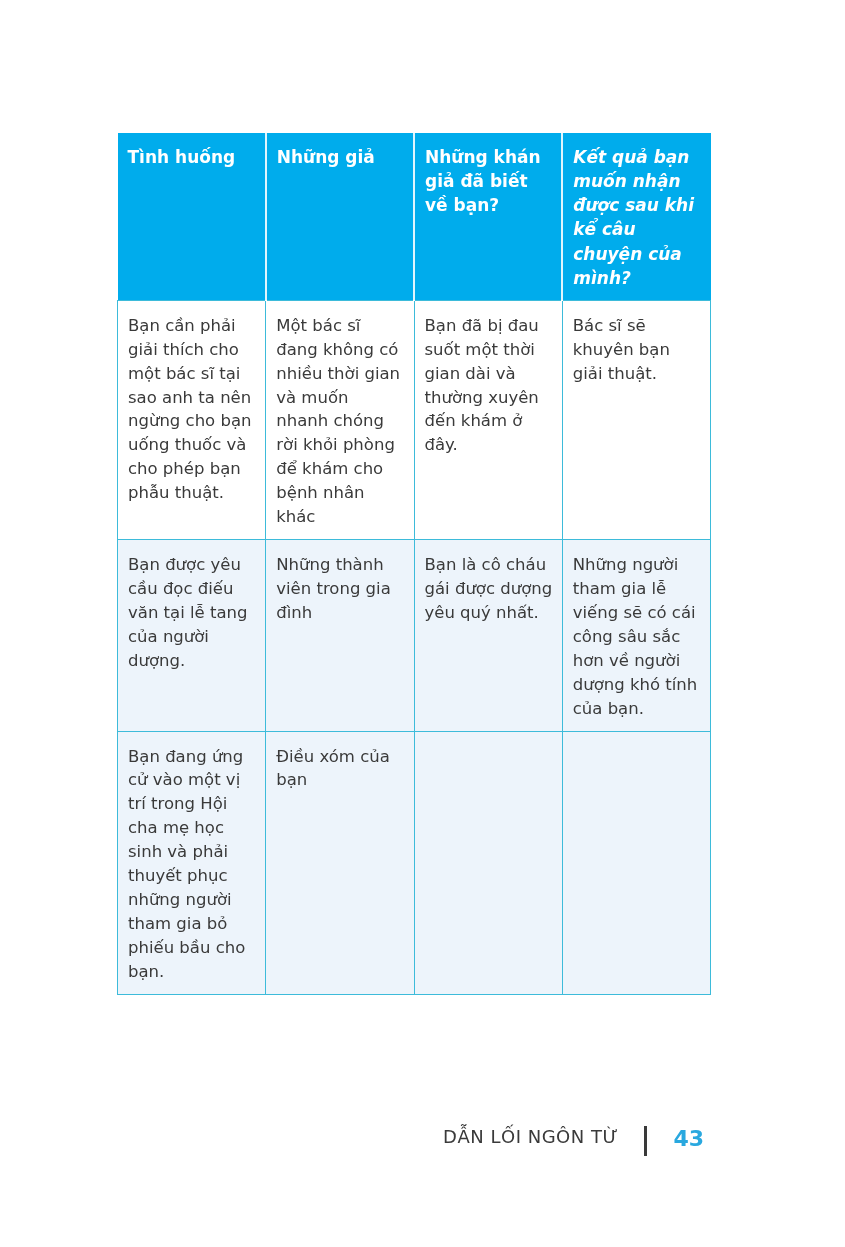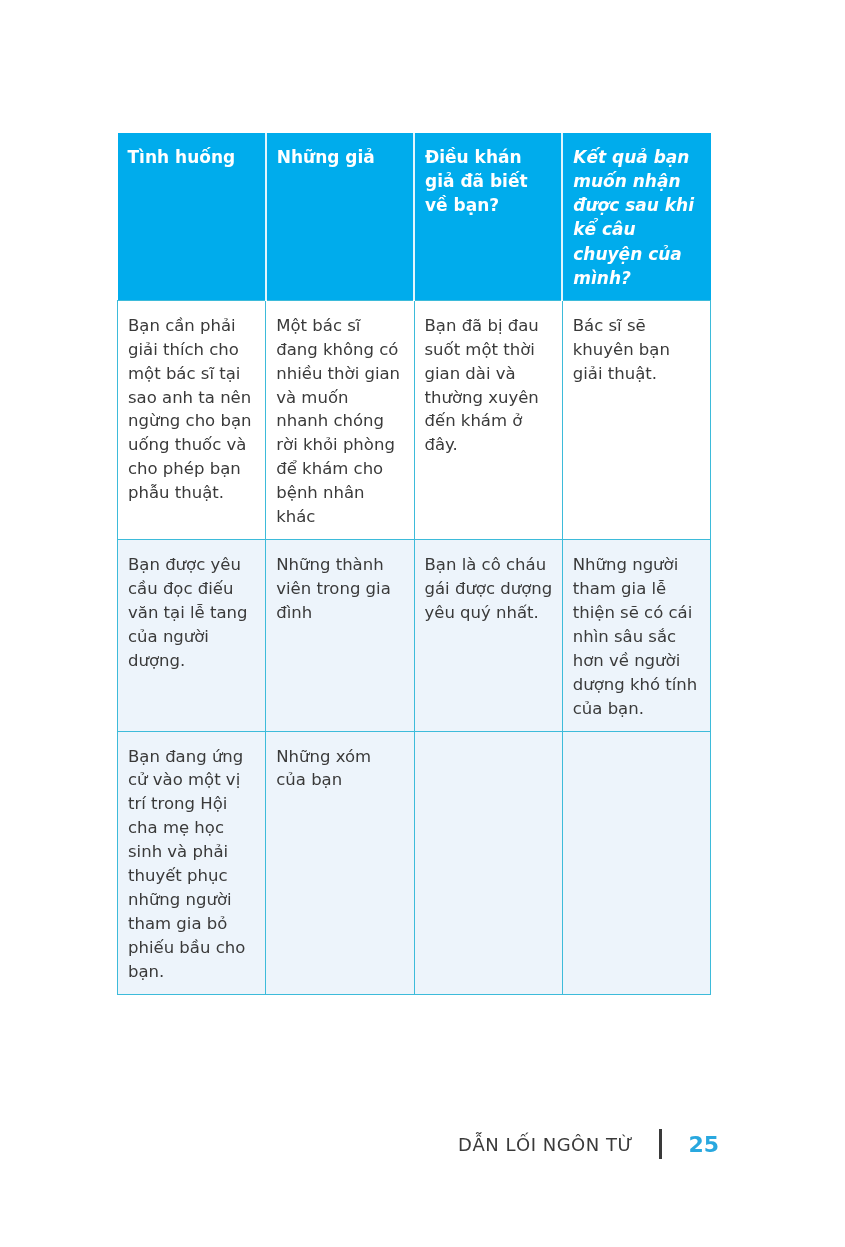--- a/index.html
+++ b/index.html
@@ -46,24 +46,23 @@
   }
   tr.row-head   { height: 139px; }
   tr.row-0      { height: 212px; margin-top: 38px; }
   tr.row-1      { height: 186px; }
   tr.row-2      { height: 166px; }
   tr.row-3      { height: 245px; padding-left: 24px; }
   tr.row-alt td { background: #EDF4FB; }
   .footer {
     position: absolute;
     top: 1126px;
-    right: 126px;
+    right: 141px;
     height: 36px;
     display: flex;
-    align-items: center;
     gap: 26px;
   }
   .footer-title {
     color: #3A3A3A;
     font-size: 18px;
     letter-spacing: 0.5px;
     white-space: nowrap;
   }
   .footer-sep {
     width: 3px;
@@ -86,45 +85,45 @@
     <colgroup>
         <col>
         <col>
         <col>
         <col>
       </colgroup>
     <thead>
       <tr class="row-head">
         <th>Tình huống</th>
         <th>Những giả</th>
-        <th>Điều khán giả đã biết về bạn?</th>
+        <th>Những khán giả đã biết về bạn?</th>
         <th>Kết quả bạn muốn nhận được sau khi kể câu chuyện của mình?</th>
       </tr>
     </thead>
     <tbody>
       <tr class="row-0">
         <td>Bạn cần phải giải thích cho một bác sĩ tại sao anh ta nên ngừng cho bạn uống thuốc và cho phép bạn phẫu thuật.</td>
         <td>Một bác sĩ đang không có nhiều thời gian và muốn nhanh chóng rời khỏi phòng để khám cho bệnh nhân khác</td>
         <td>Bạn đã bị đau suốt một thời gian dài và thường xuyên đến khám ở đây.</td>
         <td>Bác sĩ sẽ khuyên bạn giải thuật.</td>
       </tr>
       <tr class="row-1 row-alt">
         <td>Bạn được yêu cầu đọc điếu văn tại lễ tang của người dượng.</td>
         <td>Những thành viên trong gia đình</td>
         <td>Bạn là cô cháu gái được dượng yêu quý nhất.</td>
-        <td>Những người tham gia lễ thiện sẽ có cái nhìn sâu sắc hơn về người dượng khó tính của bạn.</td>
+        <td>Những người tham gia lễ viếng sẽ có cái công sâu sắc hơn về người dượng khó tính của bạn.</td>
       </tr>
       <tr class="row-3 row-alt">
         <td>Bạn đang ứng cử vào một vị trí trong Hội cha mẹ học sinh và phải thuyết phục những người tham gia bỏ phiếu bầu cho bạn.</td>
-        <td>Những xóm của bạn</td>
+        <td>Điều xóm của bạn</td>
         <td></td>
         <td></td>
       </tr>
     </tbody>
   </table>
 
   <div class="footer">
     <span class="footer-title">DẪN LỐI NGÔN TỪ</span>
     <span class="footer-sep"></span>
-    <span class="footer-page">25</span>
+    <span class="footer-page">43</span>
   </div>
 
 </div>
 
 </body></html>

